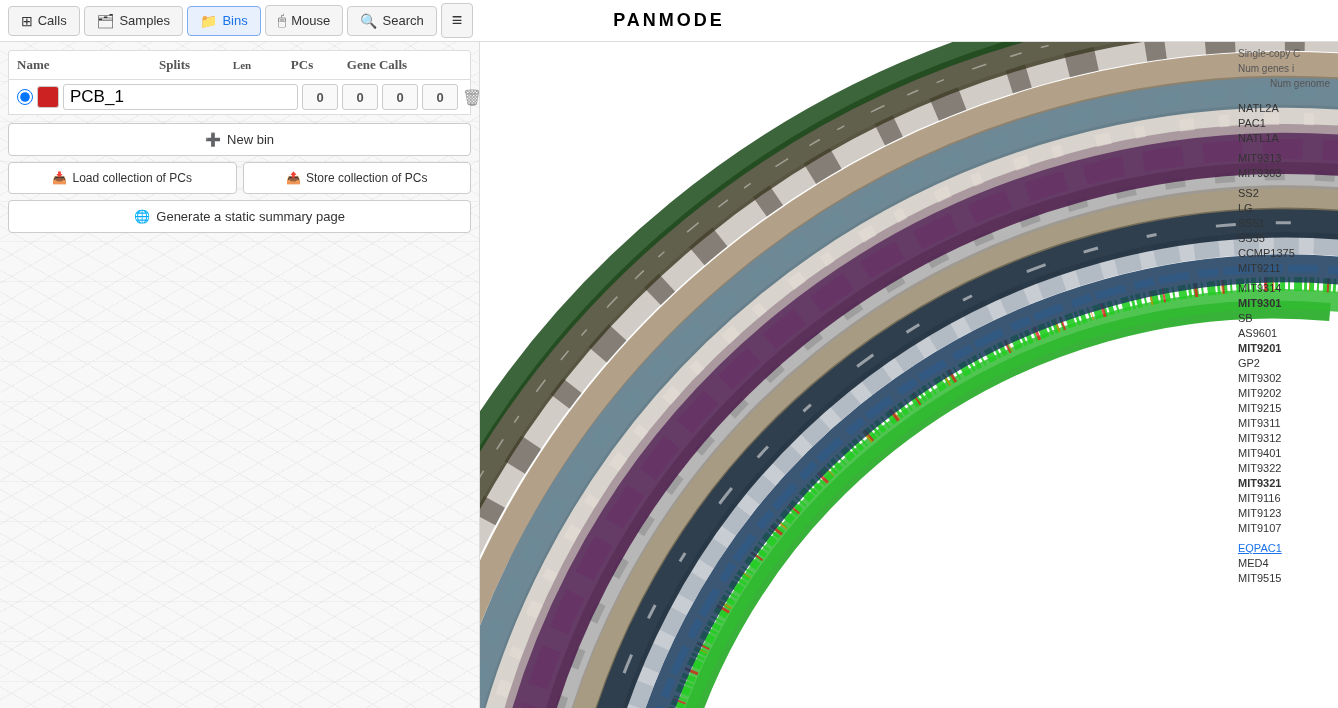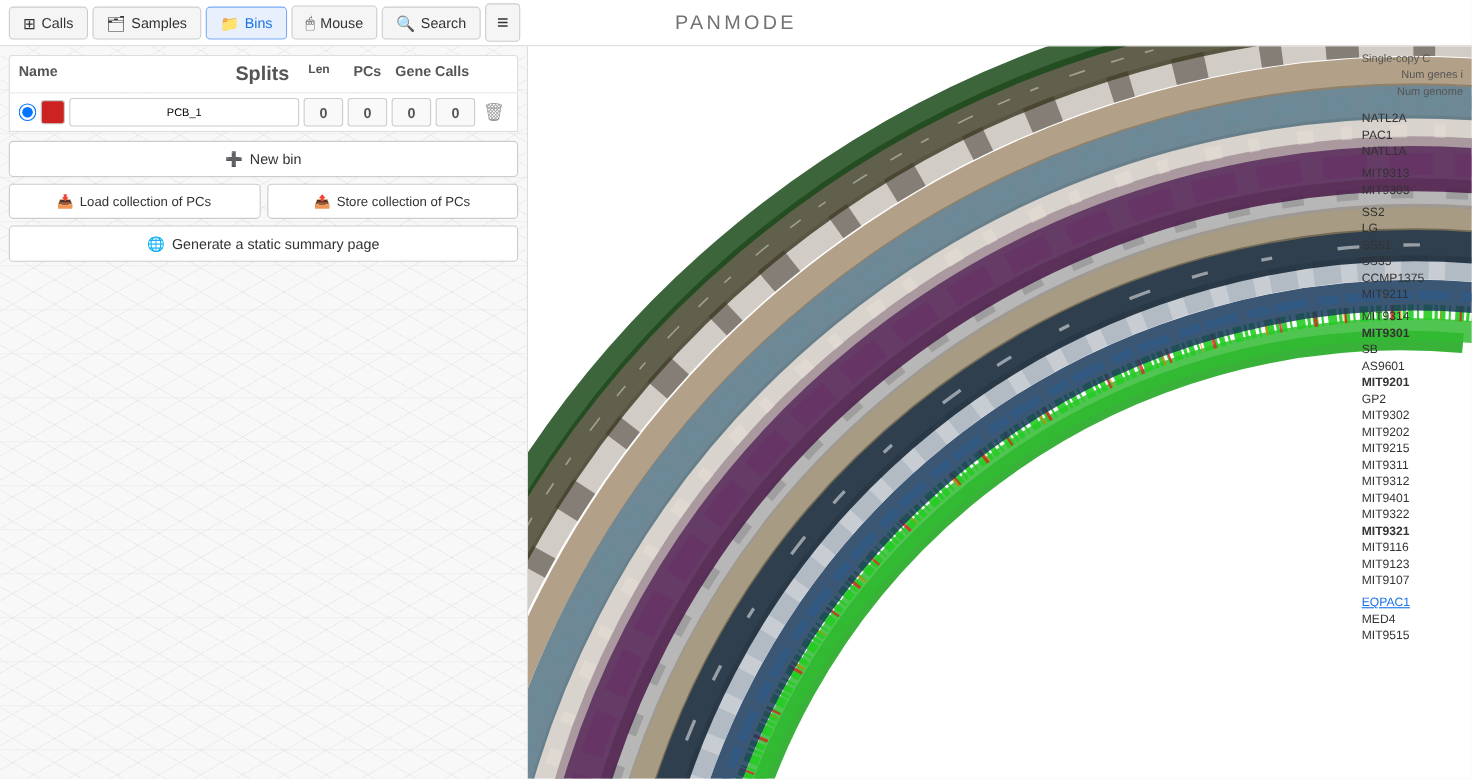--- a/index.html
+++ b/index.html
@@ -14,23 +14,23 @@
       height: 42px;
       padding: 0 8px;
       gap: 4px;
       flex-shrink: 0;
     }
     .nav-brand {
       position: absolute;
       left: 50%;
       transform: translateX(-50%);
       font-size: 18px;
-      font-weight: normal;
+      font-weight: bold;
       letter-spacing: 3px;
-      color: #737373;
+      color: #000000;
     }
     .nav-tab {
       display: flex;
       align-items: center;
       gap: 5px;
       padding: 6px 12px;
       border: 1px solid #ccc;
       border-radius: 4px;
       background: #f5f5f5;
       cursor: pointer;
@@ -85,30 +85,32 @@
       position: relative;
       z-index: 1;
       display: flex;
       flex-direction: column;
       padding: 8px;
     }
 
     
     .bins-table-header {
       display: flex;
+      align-items: center;
       padding: 6px 8px;
       background: #fff;
       border: 1px solid #ddd;
       border-radius: 3px 3px 0 0;
-      gap: 4px;
+      gap: 20px;
       position: relative;
       z-index: 1;
+      font-family: Liberation Serif, serif;
     }
     .col-name { flex: 1; font-weight: bold; color: #555; font-size: 13px; }
-    .col-splits { width: 55px; text-align: center; font-weight: bold; color: #555; font-size: 18px; }
+    .col-splits { width: 55px; text-align: center; font-weight: bold; color: #555; font-size: 13px; }
     .col-len { width: 40px; text-align: center; font-weight: bold; color: #555; font-size: 11px; }
     .col-pcs { width: 40px; text-align: center; font-weight: bold; color: #555; font-size: 13px; }
     .col-genecalls { width: 70px; text-align: center; font-weight: bold; color: #555; font-size: 13px; }
     .col-action { width: 30px; }
 
     
     .bin-row {
       display: flex;
       align-items: center;
       padding: 4px 8px;
@@ -131,22 +133,21 @@
       flex-shrink: 0;
       border: 1px solid #ccc;
       cursor: pointer;
     }
     .bin-name-input {
       flex: 1;
       height: 26px;
       border: 1px solid #ccc;
       border-radius: 3px;
       padding: 0 6px;
-      font-size: 10px;
-      text-align: center;
+      font-size: 17px;
     }
     .bin-count-input {
       width: 36px;
       height: 26px;
       border: 1px solid #ccc;
       border-radius: 3px;
       text-align: center;
       font-size: 13px;
       background: #f9f9f9;
     }
@@ -399,21 +400,21 @@
           <line x1="950" y1="800" x2="960" y2="830" stroke="#888" stroke-width="1"></line>
           <line x1="900" y1="820" x2="910" y2="855" stroke="#888" stroke-width="1"></line>
           <line x1="980" y1="780" x2="1000" y2="760" stroke="#888" stroke-width="1"></line>
           <line x1="980" y1="780" x2="990" y2="810" stroke="#888" stroke-width="1"></line>
         </g>
       </g>
     </svg>
 
     <div class="genome-labels">
       <div class="label-item" style="font-size:10px; color:#555;">Single-copy C</div>
-      <div class="label-item" style="font-size:10px; color:#555;text-align:right;">Num genes i</div>
+      <div class="label-item" style="font-size:10px; color:#555;">Num genes i</div>
       <div class="label-item" style="font-size:10px; color:#555;padding-left:32px;">Num genome</div>
       <div style="height:8px;"></div>
       <div class="label-item">NATL2A</div>
       <div class="label-item">PAC1</div>
       <div class="label-item">NATL1A</div>
       <div style="height:4px;"></div>
       <div class="label-item">MIT9313</div>
       <div class="label-item">MIT9303</div>
       <div style="height:4px;"></div>
       <div class="label-item">SS2</div>

